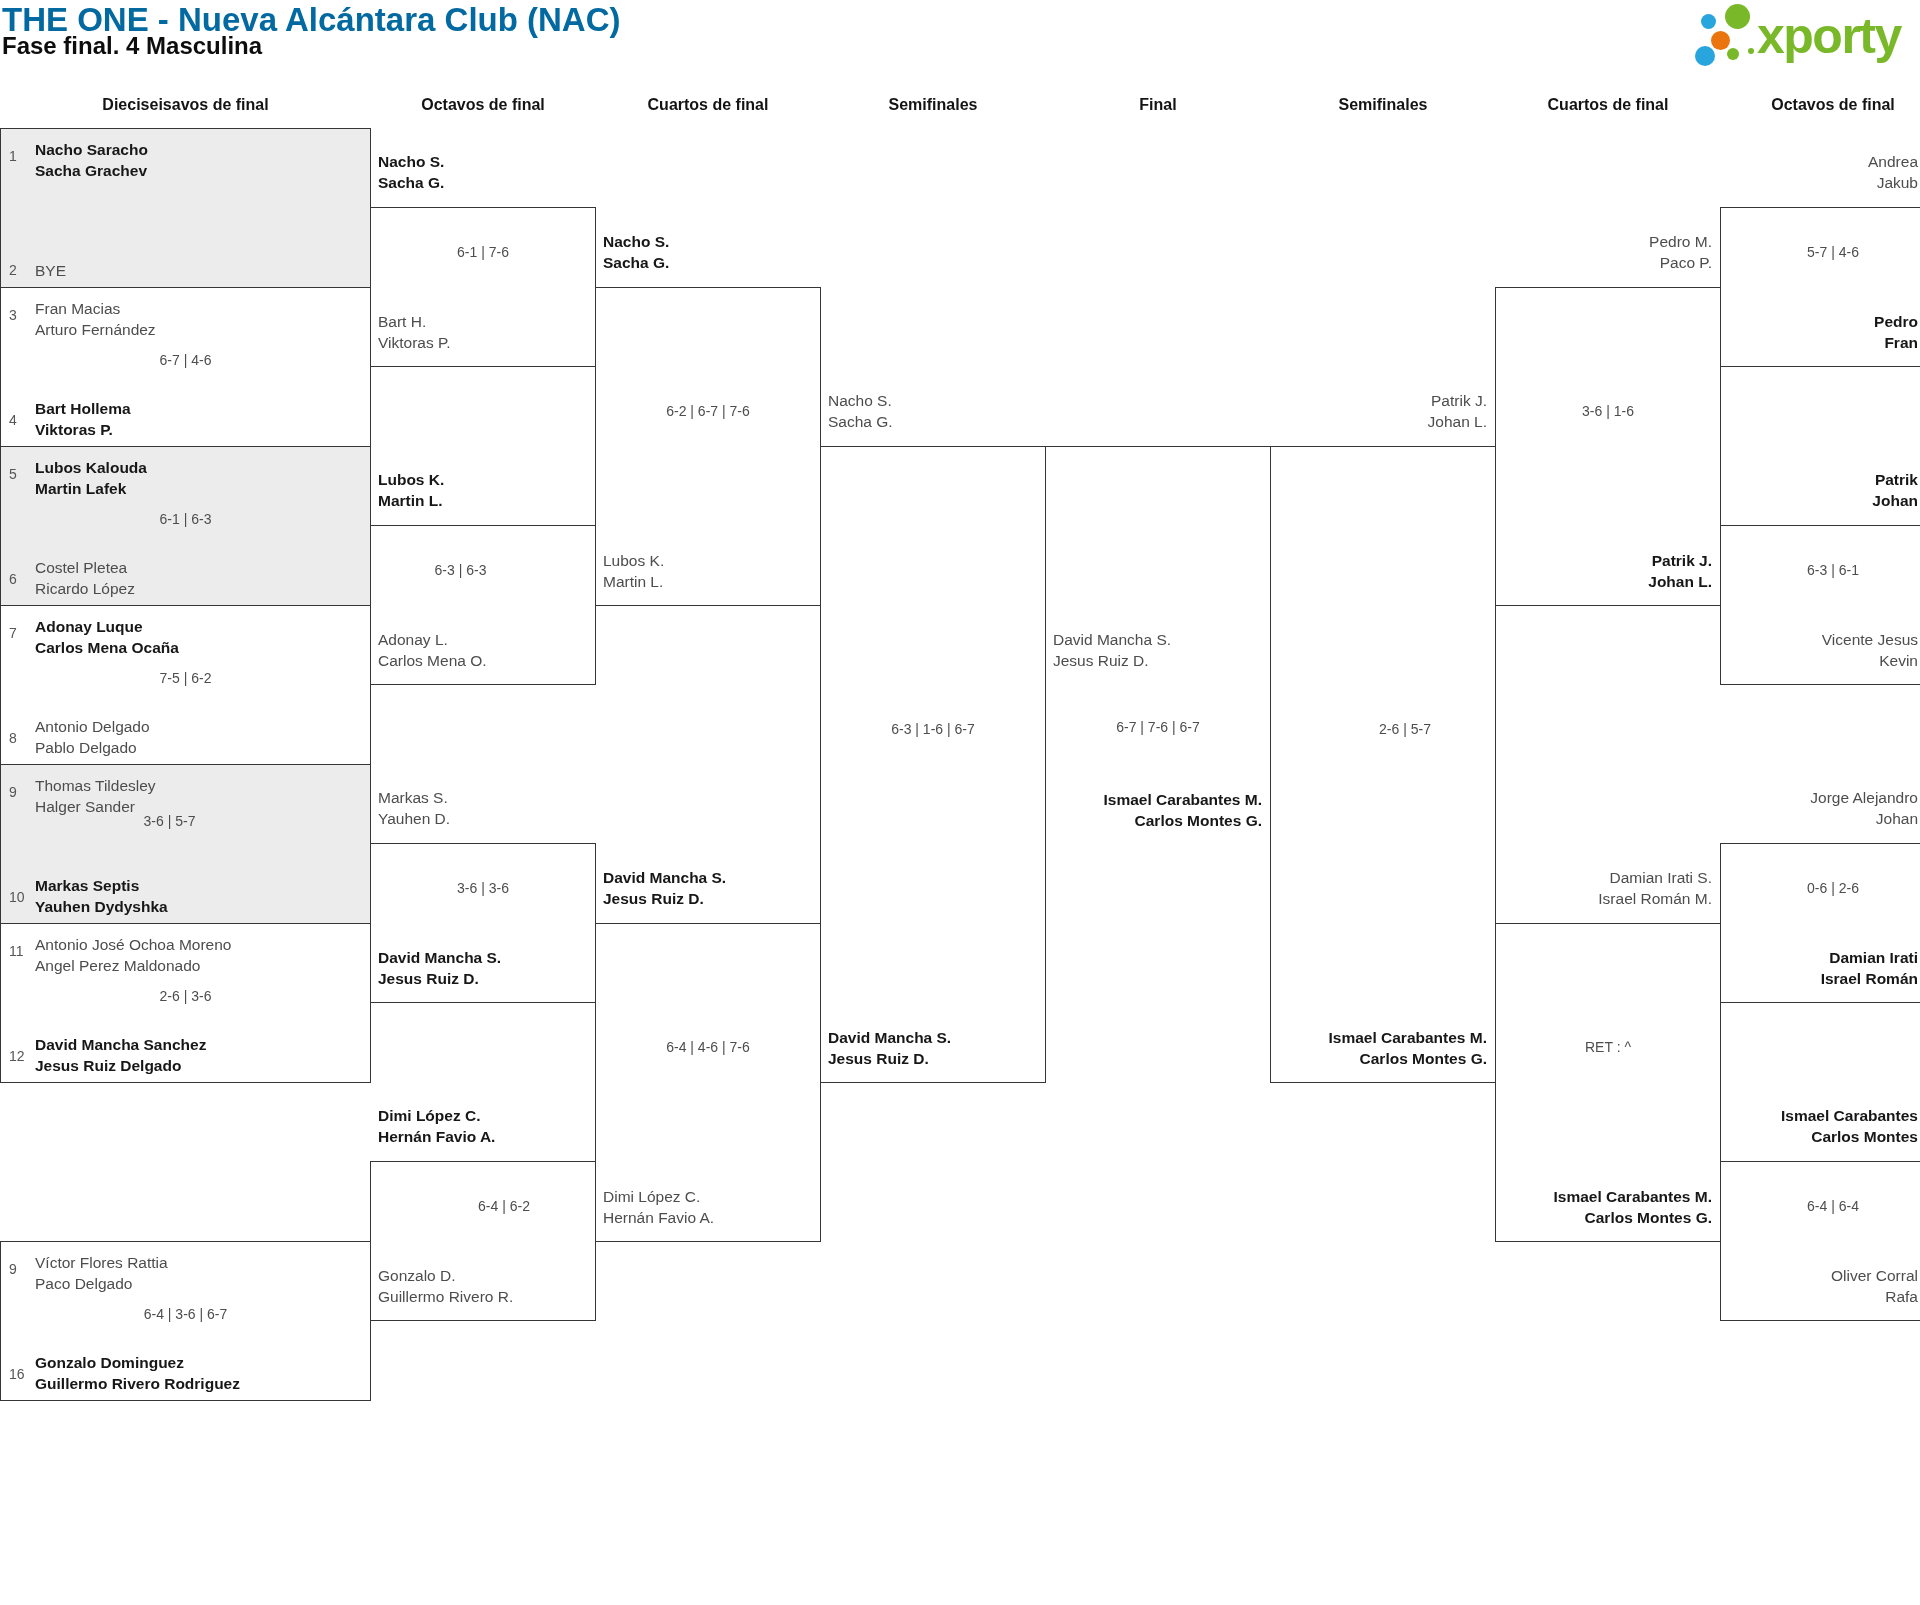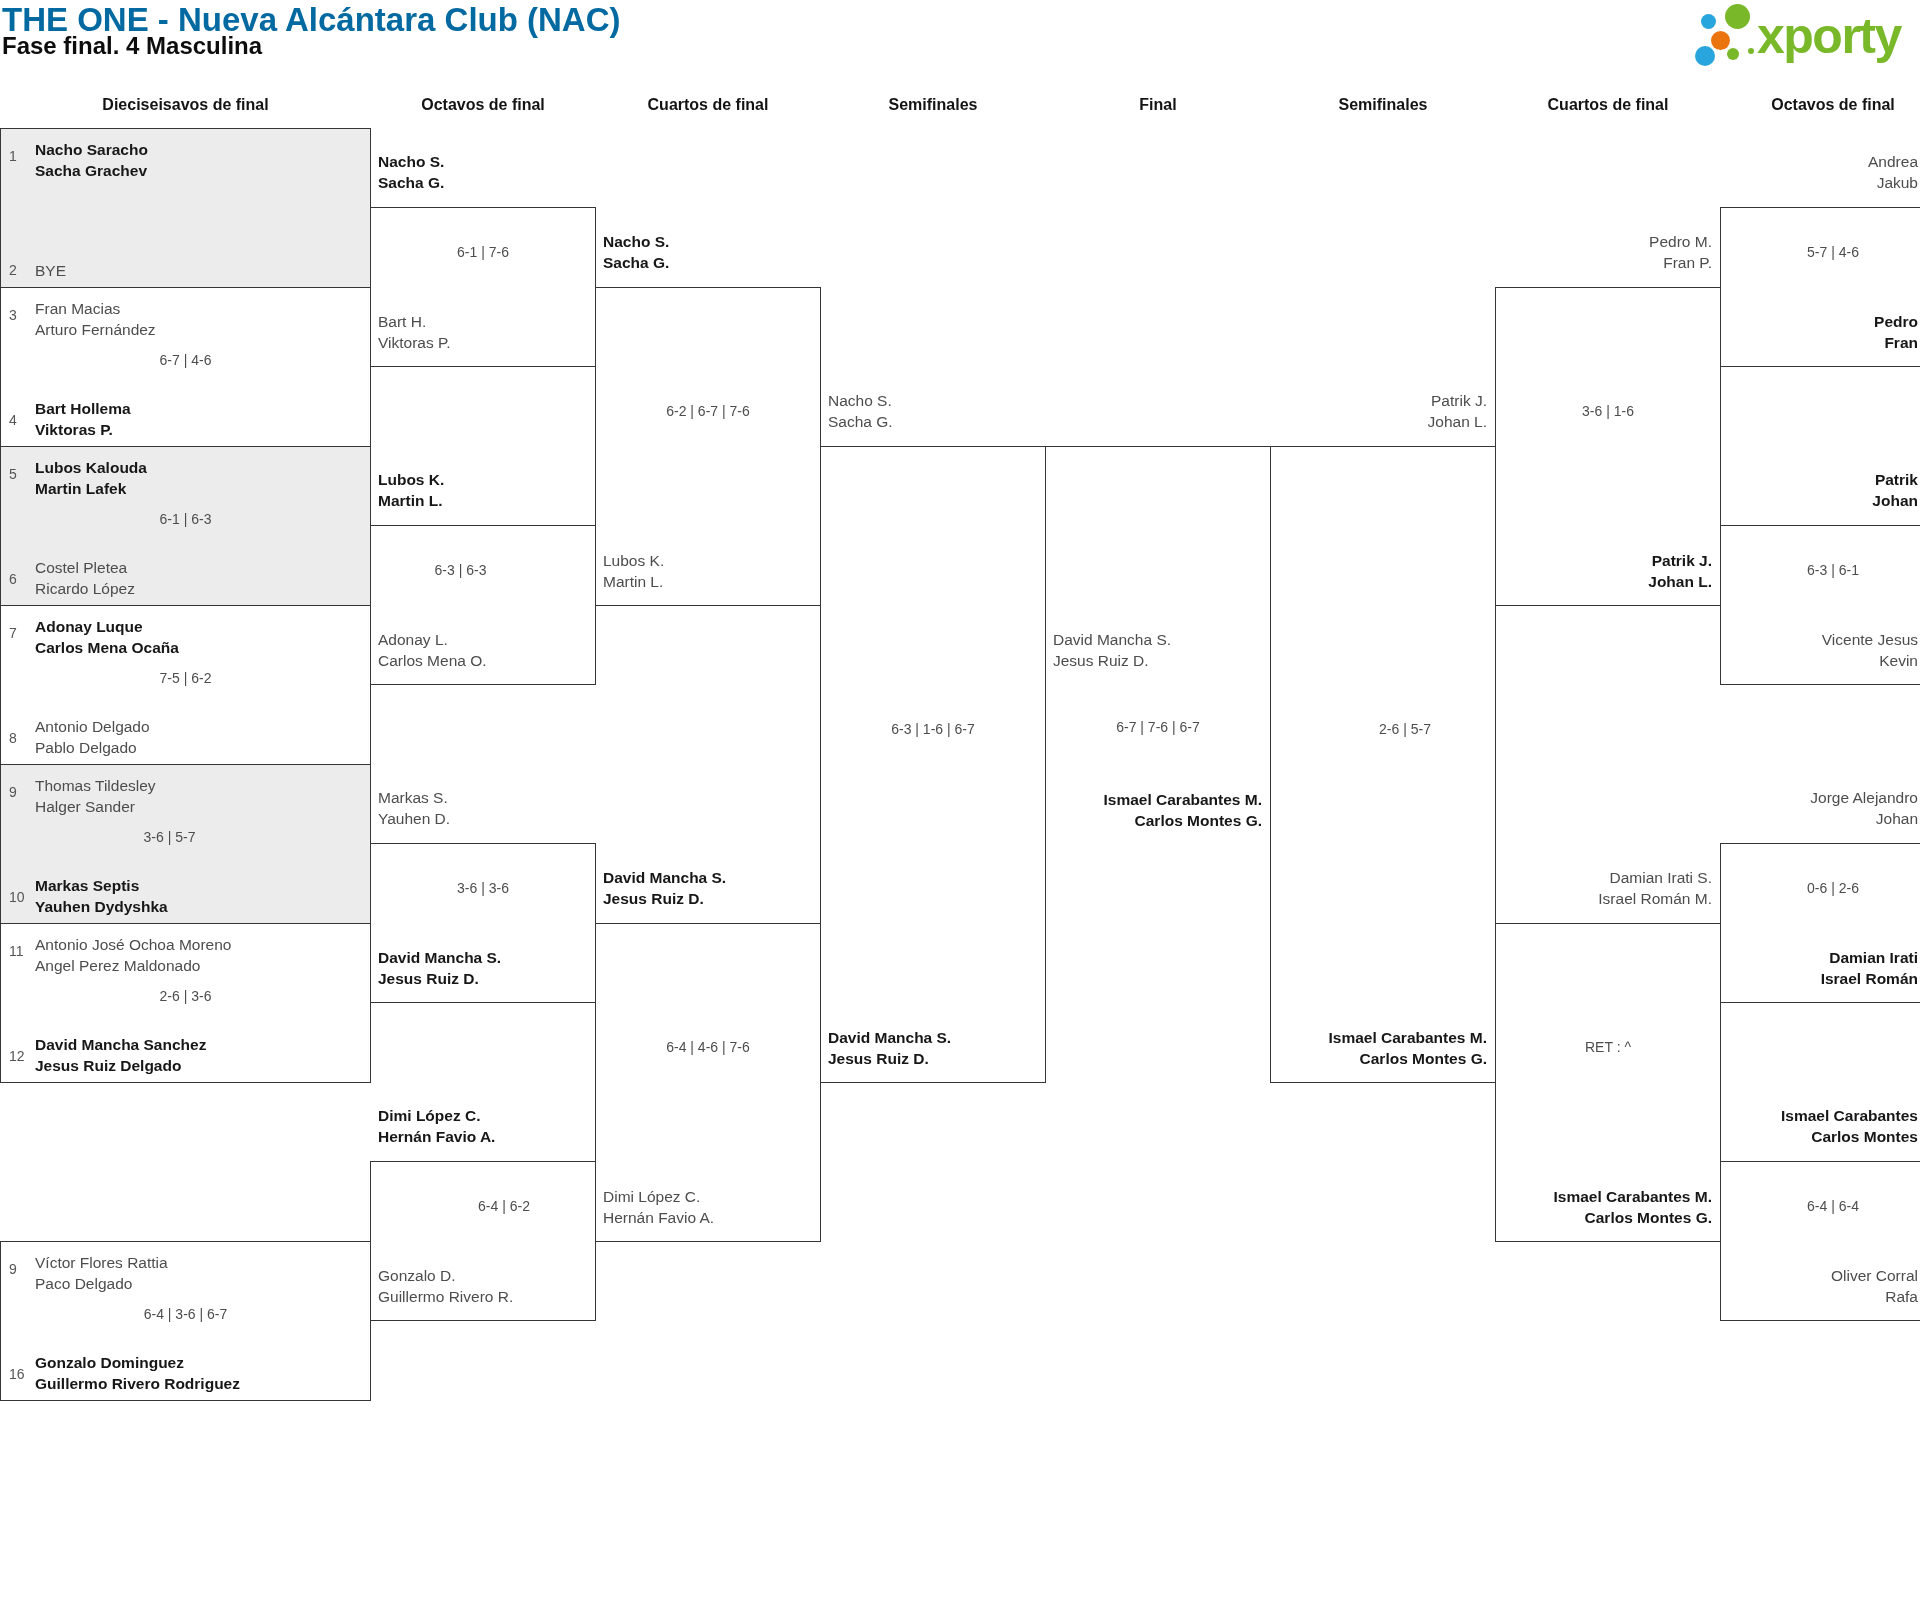--- a/index.html
+++ b/index.html
@@ -101,21 +101,21 @@
         <span>Antonio Delgado</span>
         <span>Pablo Delgado</span>
       </div>
   </div>
   <div class="row g" style="top:764px">
     <span class="num" style="left:8px;top:19px">9</span>
     <div class="lbl" style="left:34px;top:10px">
         <span>Thomas Tildesley</span>
         <span>Halger Sander</span>
       </div>
-    <div class="score" style="left:0;top:62px;width:337px">3-6 | 5-7</div>
+    <div class="score" style="left:0;top:46px;width:337px">3-6 | 5-7</div>
     <span class="num" style="left:8px;top:124px">10</span>
     <div class="lbl b" style="left:34px;top:110px">
         <span>Markas Septis</span>
         <span>Yauhen Dydyshka</span>
       </div>
   </div>
   <div class="row" style="top:923px">
     <span class="num" style="left:8px;top:19px">11</span>
     <div class="lbl" style="left:34px;top:10px">
         <span>Antonio José Ochoa Moreno</span>
@@ -243,21 +243,21 @@
       <span>Johan L.</span>
     </div>
   <div class="score" style="left:1270px;top:719px;width:270px">2-6 | 5-7</div>
   <div class="lbl b ra" style="left:1270px;top:1027px;width:217px">
       <span>Ismael Carabantes M.</span>
       <span>Carlos Montes G.</span>
     </div>
 
   <div class="lbl ra" style="left:1495px;top:231px;width:217px">
       <span>Pedro M.</span>
-      <span>Fran P.</span>
+      <span>Paco P.</span>
     </div>
   <div class="score" style="left:1495px;top:401px;width:226px">3-6 | 1-6</div>
   <div class="lbl b ra" style="left:1495px;top:550px;width:217px">
       <span>Patrik J.</span>
       <span>Johan L.</span>
     </div>
 
   <div class="lbl ra" style="left:1495px;top:867px;width:217px">
       <span>Damian Irati S.</span>
       <span>Israel Román M.</span>

